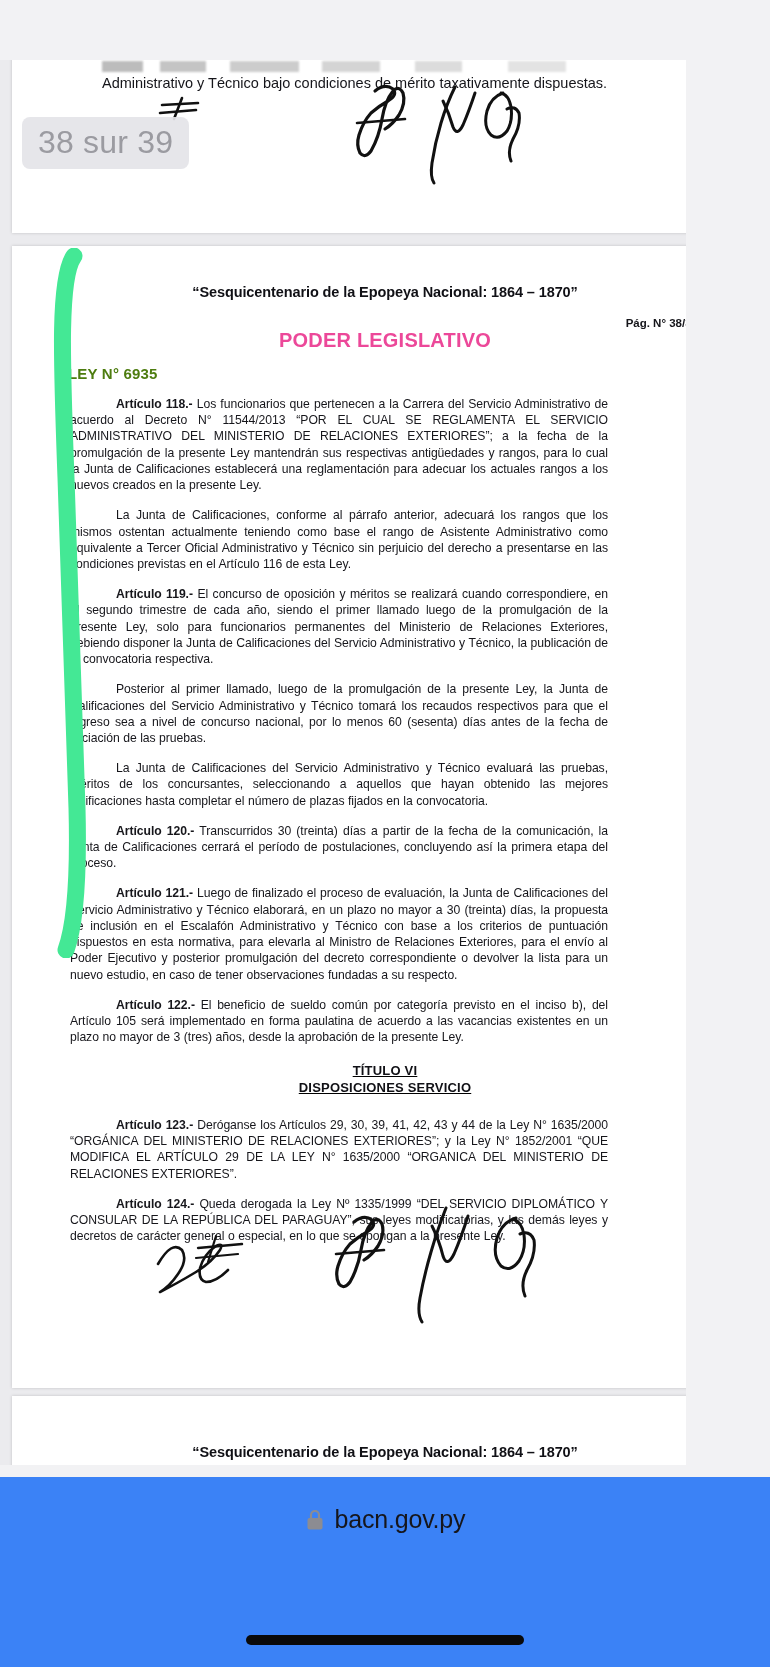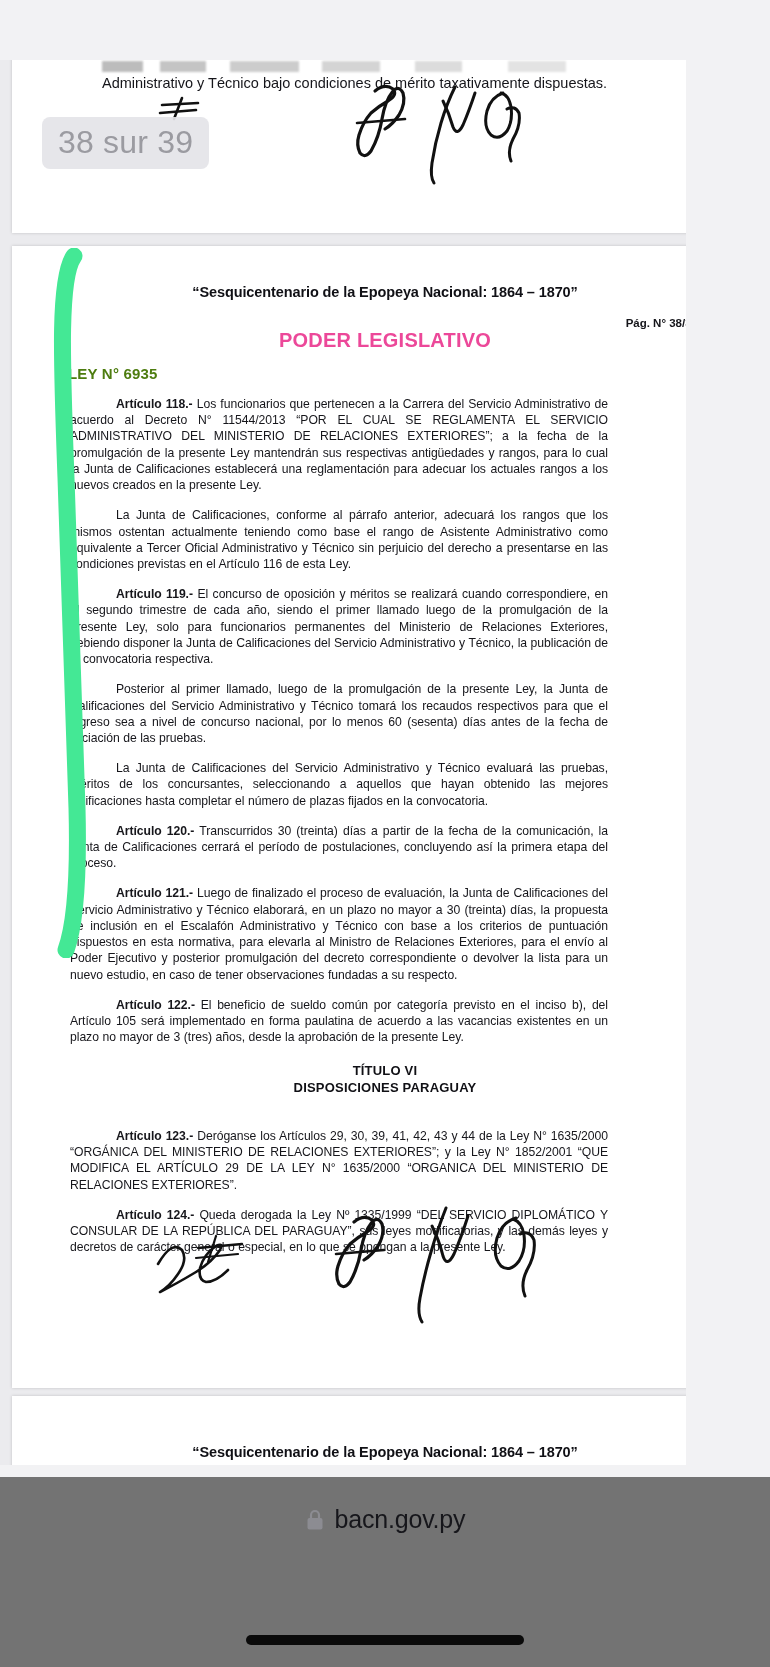--- a/index.html
+++ b/index.html
@@ -153,21 +153,20 @@
   #page-indicator {
     position: absolute;
     top: 57px; left: 22px;
     padding: 9px 16px 11px 16px;
     background: rgba(228,228,232,0.92);
     border-radius: 8px;
     font-size: 32px;
     color: #9b9ba1;
     letter-spacing: 0.2px;
     line-height: 1;
-    margin-left: 20px;
   }
 
   
   #page-main {
     top: 186px;
     height: 1142px;
     padding: 0;
     overflow: hidden;
   }
 
@@ -232,21 +231,22 @@
     text-align: justify;
     text-indent: 46px;
     margin-bottom: 14px;
     letter-spacing: -0.05px;
     word-spacing: 0.2px;
   }
   p.para b { font-weight: 700; }
 
   .subtitle-block {
     text-align: center;
-    margin: 18px 0 32px 0;
+    margin: 18px 0 21px 0;
+    text-decoration: underline;
   }
   .subtitle-block div {
     font-size: 13px;
     font-weight: 700;
     color: #101015;
     line-height: 1.25;
     letter-spacing: 0.2px;
   }
 
   
@@ -263,21 +263,21 @@
   
   .sig-layer { position: absolute; pointer-events: none; }
 
   
   #browser-bar {
     position: absolute;
     left: 0;
     top: 1477px;
     width: 770px;
     height: 190px;
-    background: #737373;
+    background: #3b82f6;
     display: flex;
     flex-direction: column;
     align-items: center;
   }
   #url-row {
     margin-top: 28px;
     display: flex;
     align-items: center;
     gap: 10px;
   }
@@ -345,21 +345,21 @@
             <p class="para" id="art-119"><b>Artículo 119.-</b><span> El concurso de oposición y méritos se realizará cuando correspondiere, en el segundo trimestre de cada año, siendo el primer llamado luego de la promulgación de la presente Ley, solo para funcionarios permanentes del Ministerio de Relaciones Exteriores, debiendo disponer la Junta de Calificaciones del Servicio Administrativo y Técnico, la publicación de la convocatoria respectiva.</span></p>
             <p class="para" id="art-119-p2"><span>Posterior al primer llamado, luego de la promulgación de la presente Ley, la Junta de Calificaciones del Servicio Administrativo y Técnico tomará los recaudos respectivos para que el ingreso sea a nivel de concurso nacional, por lo menos 60 (sesenta) días antes de la fecha de iniciación de las pruebas.</span></p>
             <p class="para" id="art-119-p3"><span>La Junta de Calificaciones del Servicio Administrativo y Técnico evaluará las pruebas, méritos de los concursantes, seleccionando a aquellos que hayan obtenido las mejores calificaciones hasta completar el número de plazas fijados en la convocatoria.</span></p>
             <p class="para" id="art-120"><b>Artículo 120.-</b><span> Transcurridos 30 (treinta) días a partir de la fecha de la comunicación, la Junta de Calificaciones cerrará el período de postulaciones, concluyendo así la primera etapa del proceso.</span></p>
             <p class="para" id="art-121"><b>Artículo 121.-</b><span> Luego de finalizado el proceso de evaluación, la Junta de Calificaciones del Servicio Administrativo y Técnico elaborará, en un plazo no mayor a 30 (treinta) días, la propuesta de inclusión en el Escalafón Administrativo y Técnico con base a los criterios de puntuación dispuestos en esta normativa, para elevarla al Ministro de Relaciones Exteriores, para el envío al Poder Ejecutivo y posterior promulgación del decreto correspondiente o devolver la lista para un nuevo estudio, en caso de tener observaciones fundadas a su respecto.</span></p>
             <p class="para" id="art-122"><b>Artículo 122.-</b><span> El beneficio de sueldo común por categoría previsto en el inciso b), del Artículo 105 será implementado en forma paulatina de acuerdo a las vacancias existentes en un plazo no mayor de 3 (tres) años, desde la aprobación de la presente Ley.</span></p>
           </div>
 
         <div class="subtitle-block">
           <div>TÍTULO VI</div>
-          <div>DISPOSICIONES PARAGUAY</div>
+          <div>DISPOSICIONES SERVICIO</div>
         </div>
 
         <div class="body-col" id="body-after">
             <p class="para" id="art-123"><b>Artículo 123.-</b><span> Deróganse los Artículos 29, 30, 39, 41, 42, 43 y 44 de la Ley N° 1635/2000 “ORGÁNICA DEL MINISTERIO DE RELACIONES EXTERIORES”; y la Ley N° 1852/2001 “QUE MODIFICA EL ARTÍCULO 29 DE LA LEY N° 1635/2000 “ORGANICA DEL MINISTERIO DE RELACIONES EXTERIORES”.</span></p>
             <p class="para" id="art-124"><b>Artículo 124.-</b><span> Queda derogada la Ley Nº 1335/1999 “DEL SERVICIO DIPLOMÁTICO Y CONSULAR DE LA REPÚBLICA DEL PARAGUAY”, sus leyes modificatorias, y las demás leyes y decretos de carácter general o especial, en lo que se opongan a la presente Ley.</span></p>
           </div>
       </div>
 
       <svg class="sig-layer" style="top:960px;left:108px;width:440px;height:130px;" viewBox="0 0 440 130">
         <g fill="none" stroke="#111" stroke-linecap="round" stroke-linejoin="round">

